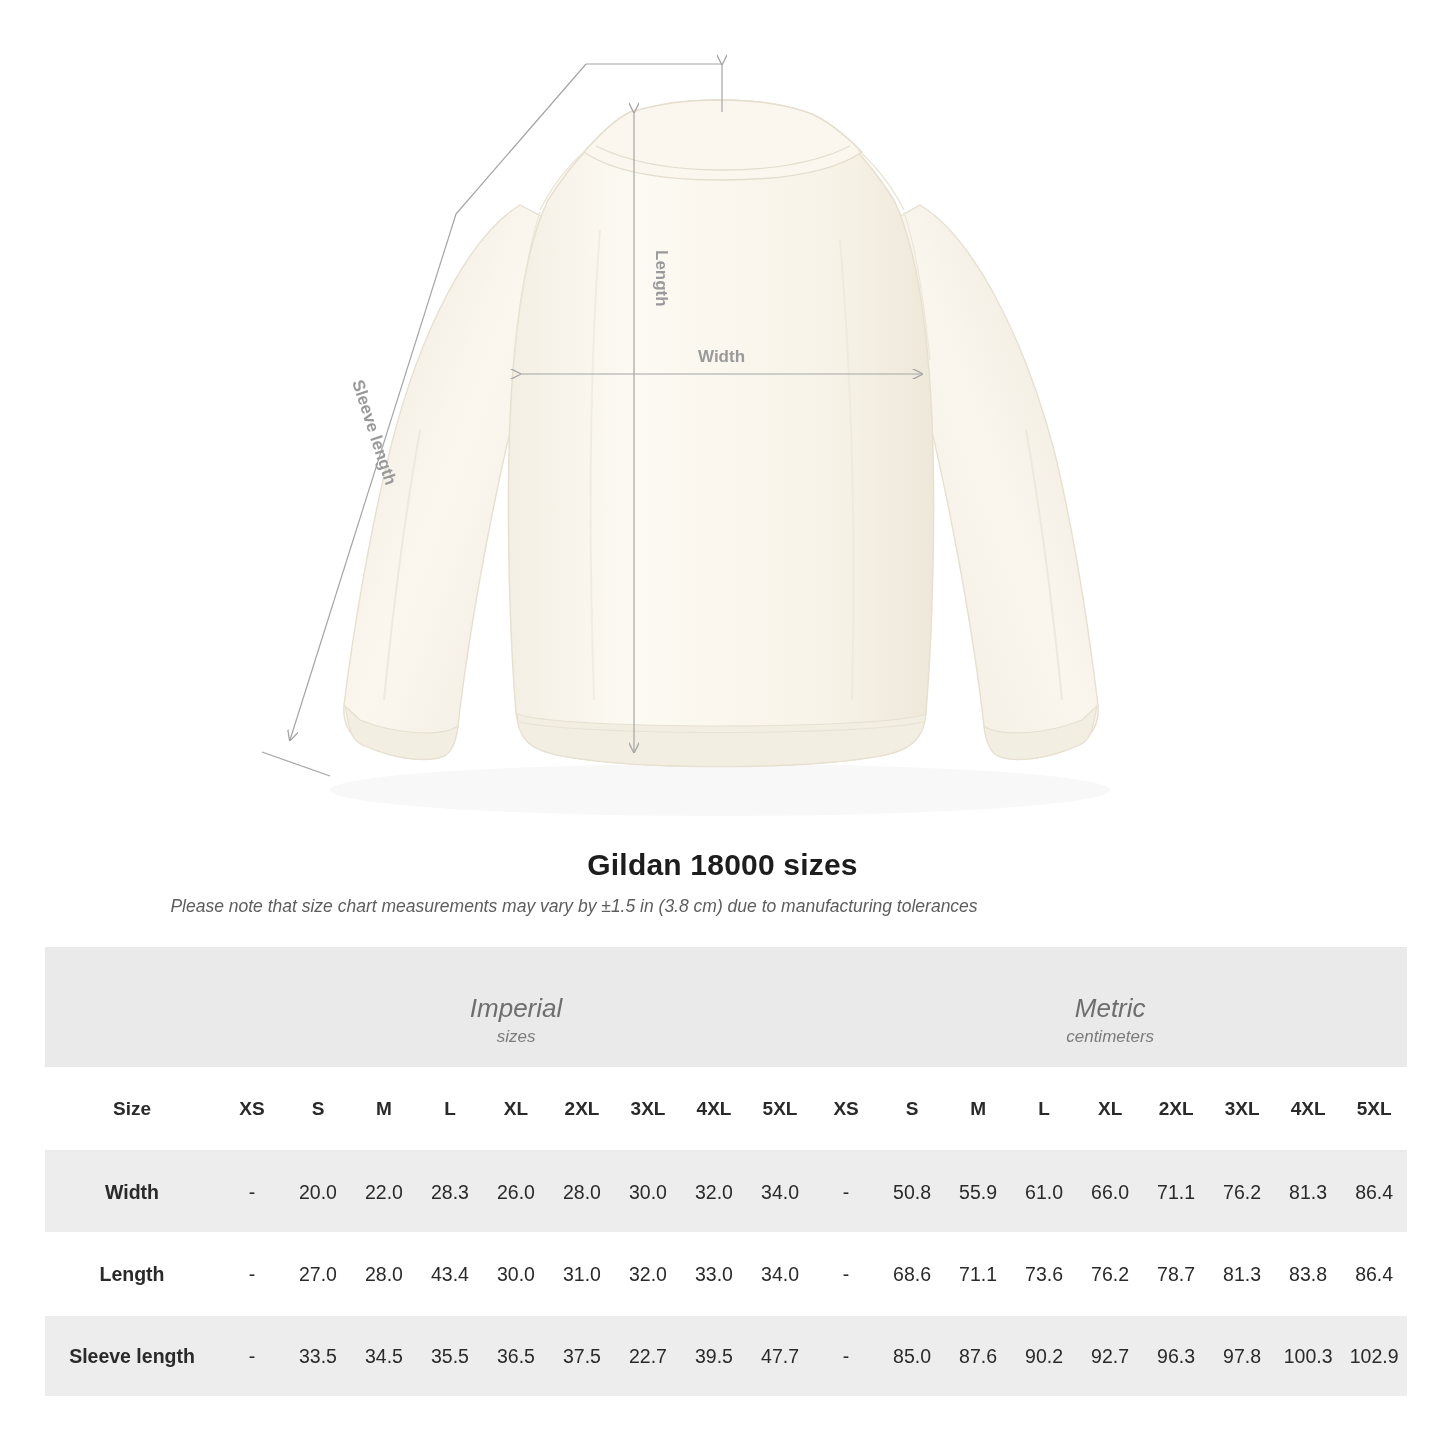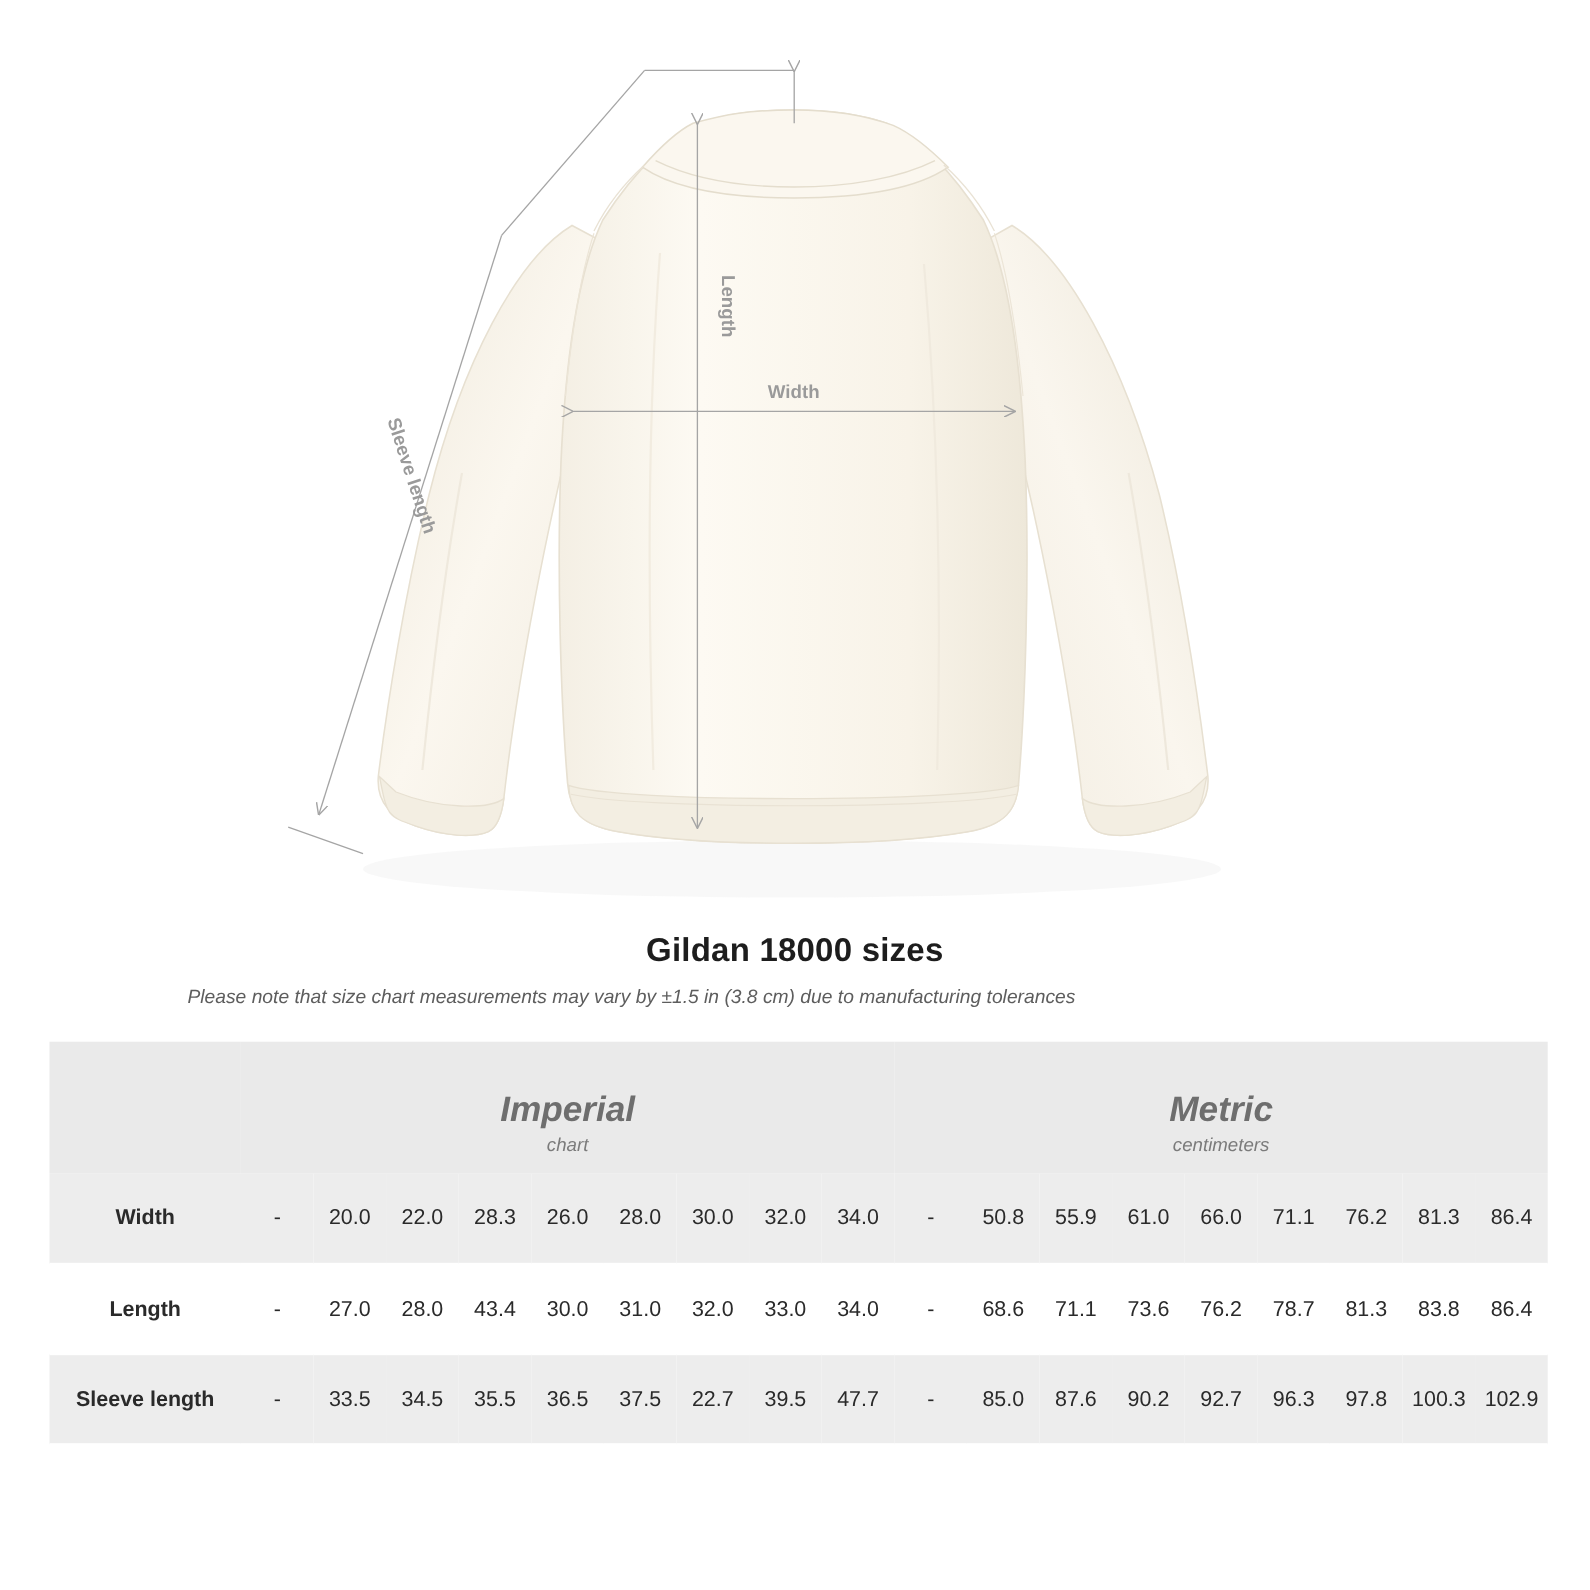--- a/index.html
+++ b/index.html
@@ -62,23 +62,23 @@
   }
   
   .system-cell {
     height: 120px;
     background: #eaeaea;
     text-align: center;
     vertical-align: middle;
     color: #6e6e6e;
   }
   .system-cell .sys-name {
-    font-size: 32px;
+    font-size: 26px;
     font-style: italic;
-    font-weight: bold;
+    font-weight: normal;
     line-height: 1.15;
     margin-top: 27px;
   }
   .system-cell .sys-unit {
     font-size: 17px;
     font-style: italic;
     font-weight: normal;
     color: #7b7b7b;
     margin-top: 4px;
   }
@@ -227,28 +227,49 @@
         <col style="width:174px">
         <col span="9" style="width:66px">
         <col span="9" style="width:66px">
       </colgroup>
       <tbody>
 
         <tr>
           <td class="spacer-cell"></td>
           <td class="system-cell" colspan="9">
             <div class="sys-name">Imperial</div>
-            <div class="sys-unit">chart</div>
+            <div class="sys-unit">sizes</div>
           </td>
           <td class="system-cell" colspan="9">
             <div class="sys-name">Metric</div>
             <div class="sys-unit">centimeters</div>
           </td>
         </tr>
 
+        <tr class="hdr-row">
+          <td class="rowlabel">Size</td>
+          <td>XS</td>
+          <td>S</td>
+          <td>M</td>
+          <td>L</td>
+          <td>XL</td>
+          <td>2XL</td>
+          <td>3XL</td>
+          <td>4XL</td>
+          <td>5XL</td>
+          <td>XS</td>
+          <td>S</td>
+          <td>M</td>
+          <td>L</td>
+          <td>XL</td>
+          <td>2XL</td>
+          <td>3XL</td>
+          <td>4XL</td>
+          <td>5XL</td>
+        </tr>
 
         <tr class="data-row shade">
           <td class="rowlabel">Width</td>
           <td>-</td>
           <td>20.0</td>
           <td>22.0</td>
           <td>28.3</td>
           <td>26.0</td>
           <td>28.0</td>
           <td>30.0</td>

